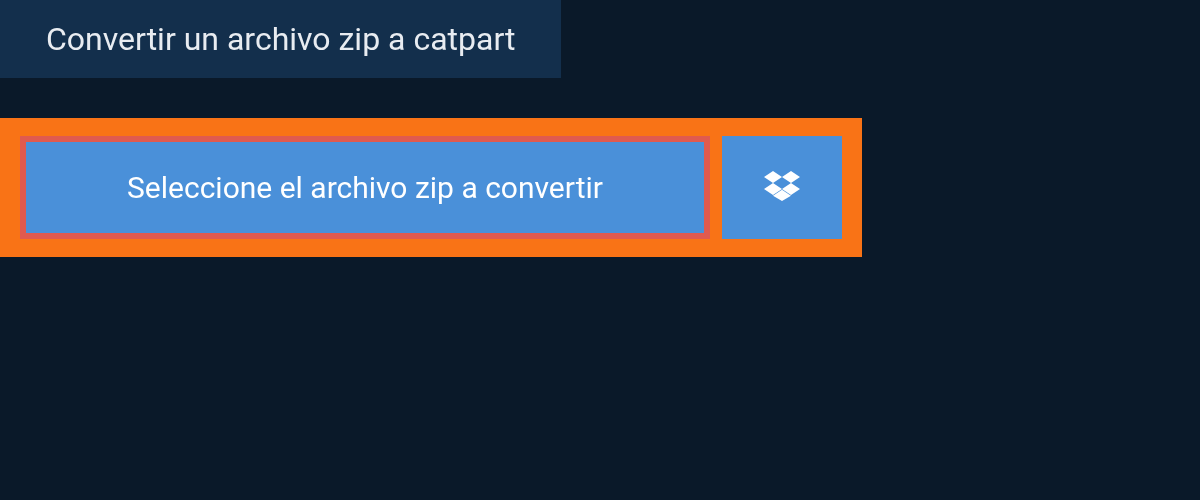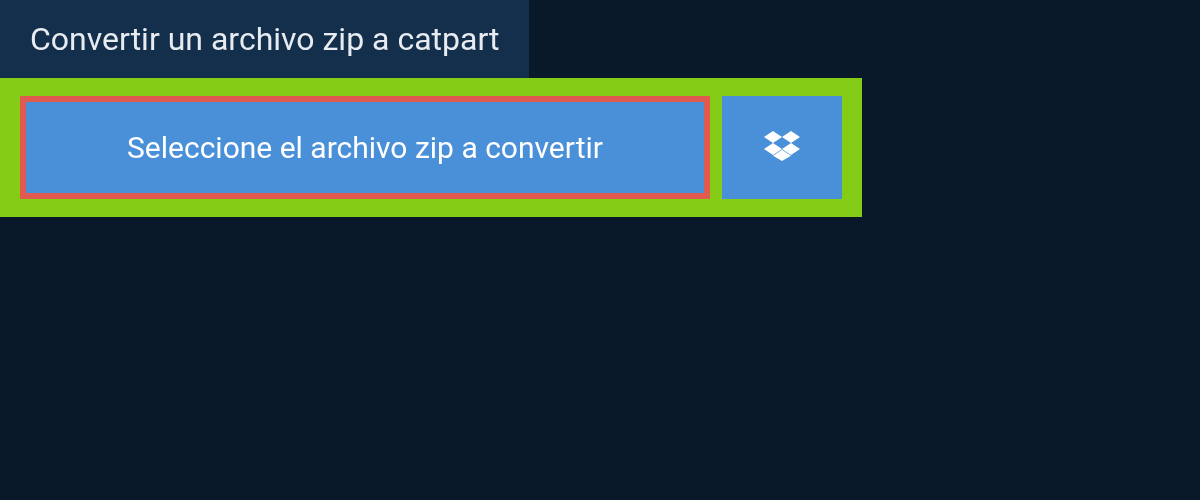--- a/index.html
+++ b/index.html
@@ -10,30 +10,31 @@
     body {
       background: #0a1929;
       font-family: -apple-system, BlinkMacSystemFont, "Segoe UI", Roboto, sans-serif;
       width: 1200px;
       height: 500px;
       overflow: hidden;
     }
     .header-tab {
       background: #132f4c;
       display: inline-block;
-      padding: 20px 30px;
+      padding: 20px 46px;
       margin-left: 0;
     }
     .header-title {
       color: #e8ecf1;
       font-size: 32px;
       font-weight: 400;
     }
     .upload-panel {
-      background: #84cc16;
+      background: #f97316;
+      margin-top: 40px;
       padding: 18px 20px;
       width: 862px;
       display: flex;
       gap: 12px;
       align-items: stretch;
     }
     .select-file-button {
       background: #4a90d9;
       border: 6px solid #e05a4f;
       flex: 1;

